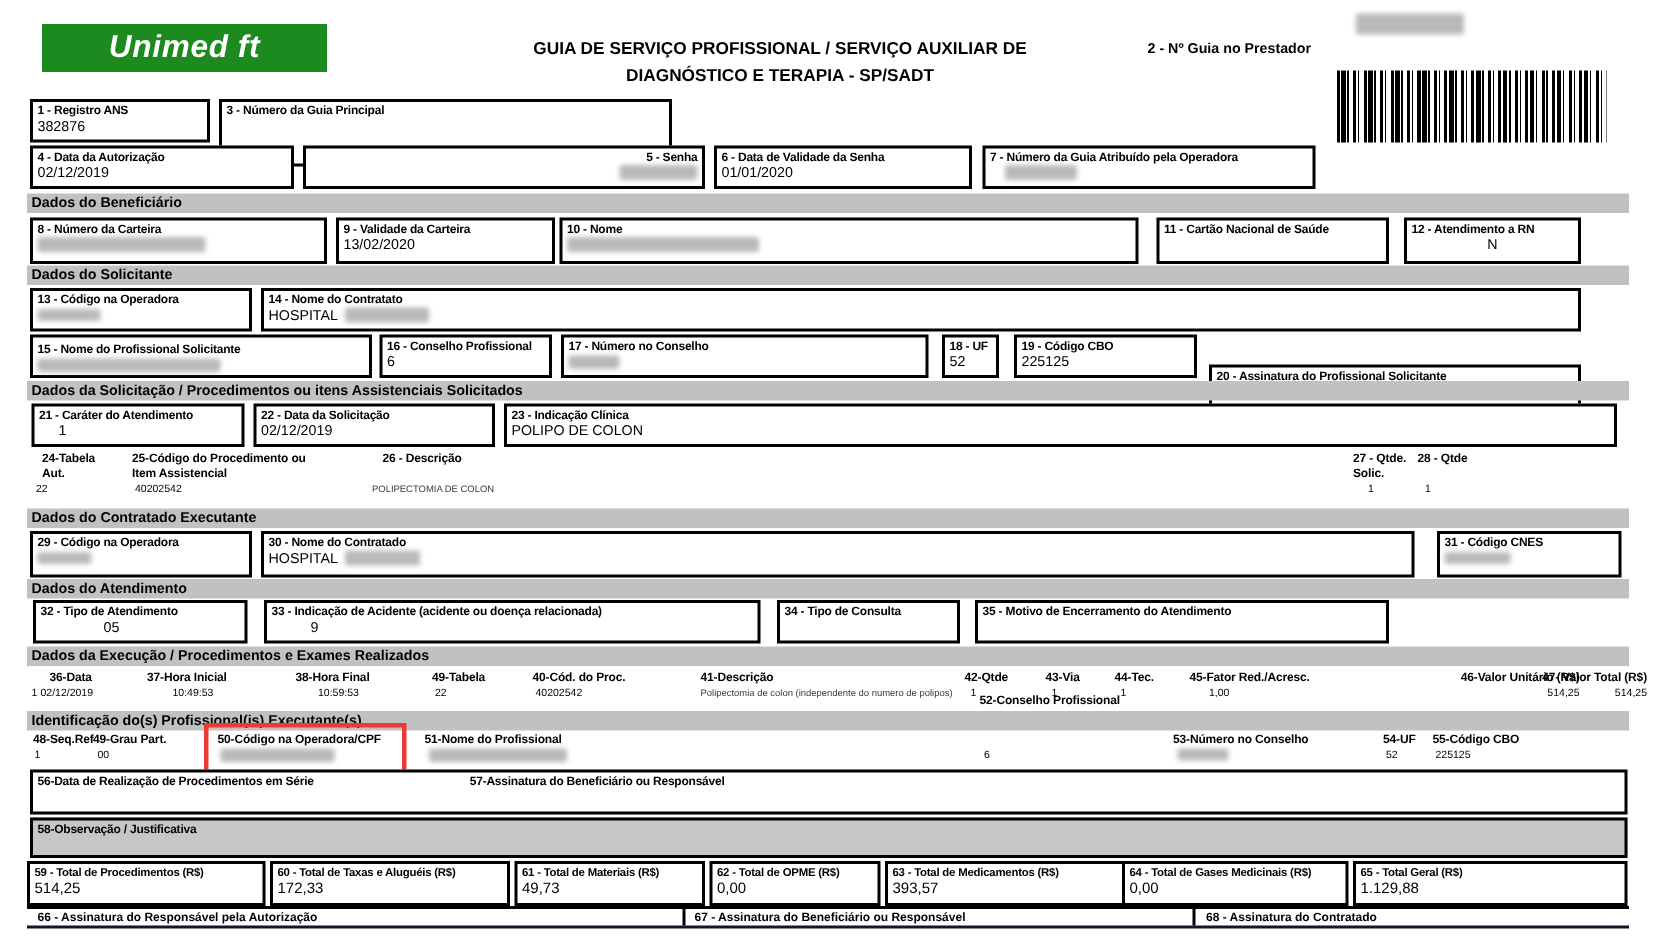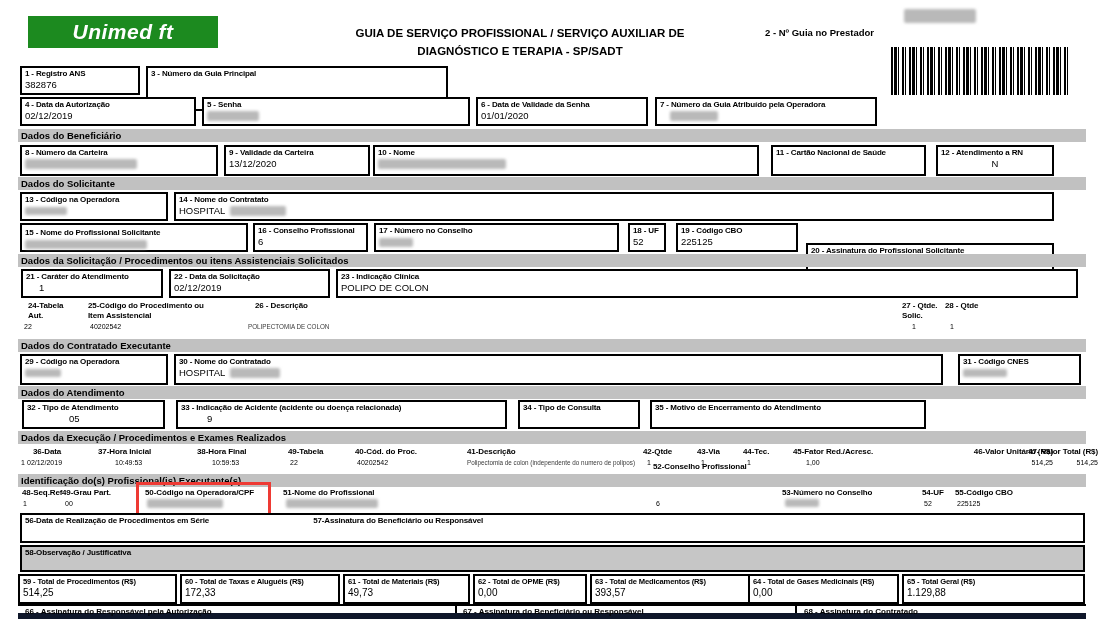--- a/index.html
+++ b/index.html
@@ -31,21 +31,21 @@
         color:#fff;display:flex;align-items:center;justify-content:center;gap:6px;
         font-weight:bold;font-size:21px;font-style:italic;letter-spacing:.5px;}
   .title{position:absolute;left:230px;top:24px;width:580px;text-align:center;
          font-weight:bold;font-size:11.5px;line-height:18px;}
   .guia-label{position:absolute;left:765px;top:27px;font-weight:bold;font-size:9.5px;white-space:nowrap;}
   .barcode{position:absolute;left:891px;top:47px;width:180px;height:48px;
            background:repeating-linear-gradient(90deg,#000 0 2px,#fff 2px 3px,#000 3px 6px,#fff 6px 7px,
            #000 7px 8px,#fff 8px 11px,#000 11px 13px,#fff 13px 14px,#000 14px 15px,#fff 15px 18px);}
   .hilite{position:absolute;left:136px;top:482px;width:129px;height:30px;border:3px solid #ee3a34;}
   .sigrow{position:absolute;left:18px;top:604px;width:1068px;height:15px;box-sizing:border-box;
-          border-top:2px solid #000;border-bottom:6px solid #0f172a;}
+          border-top:2px solid #000;border-bottom:2px solid #0f172a;}
   .sigrow .divider{position:absolute;top:0;width:2px;height:100%;background:#000;}
   .sigrow .slabel{position:absolute;top:1px;font-weight:bold;font-size:8px;white-space:nowrap;}
 </style>
 </head>
 <body>
 
 <div class="page">
 
   <div class="logo">
     <span>Unimed</span>
@@ -65,42 +65,42 @@
   </div>
   <div class="fbox" style="left:146px;top:66px;width:302px;height:45px;">
     <div class="lbl">3 - Número da Guia Principal</div>
     <div class="val"></div>
   </div>
 
   <div class="fbox" style="left:20px;top:97px;width:176px;height:29px;">
     <div class="lbl">4 - Data da Autorização</div>
     <div class="val">02/12/2019</div>
   </div>
-  <div class="fbox" style="left:202px;top:97px;width:268px;height:29px;">
+  <div class="fbox" style="left:202px;top:97px;width:268px;height:29px;text-align:right;">
     <div class="lbl">5 - Senha</div>
     <div class="val"><span class="redact" style="width:52px;"></span></div>
   </div>
   <div class="fbox" style="left:476px;top:97px;width:172px;height:29px;">
     <div class="lbl">6 - Data de Validade da Senha</div>
     <div class="val">01/01/2020</div>
   </div>
   <div class="fbox" style="left:655px;top:97px;width:222px;height:29px;">
     <div class="lbl">7 - Número da Guia Atribuído pela Operadora</div>
     <div class="val" style="padding-left:10px;"><span class="redact" style="width:48px;"></span></div>
   </div>
 
   <div class="secbar" style="top:129px;">Dados do Beneficiário</div>
 
   <div class="fbox" style="left:20px;top:145px;width:198px;height:31px;">
     <div class="lbl">8 - Número da Carteira</div>
     <div class="val"><span class="redact" style="width:112px;"></span></div>
   </div>
   <div class="fbox" style="left:224px;top:145px;width:146px;height:31px;">
     <div class="lbl">9 - Validade da Carteira</div>
-    <div class="val">13/12/2020</div>
+    <div class="val">13/02/2020</div>
   </div>
   <div class="fbox" style="left:373px;top:145px;width:386px;height:31px;">
     <div class="lbl">10 - Nome</div>
     <div class="val"><span class="redact" style="width:128px;"></span></div>
   </div>
   <div class="fbox" style="left:771px;top:145px;width:155px;height:31px;">
     <div class="lbl">11 - Cartão Nacional de Saúde</div>
     <div class="val"></div>
   </div>
   <div class="fbox" style="left:936px;top:145px;width:118px;height:31px;">

